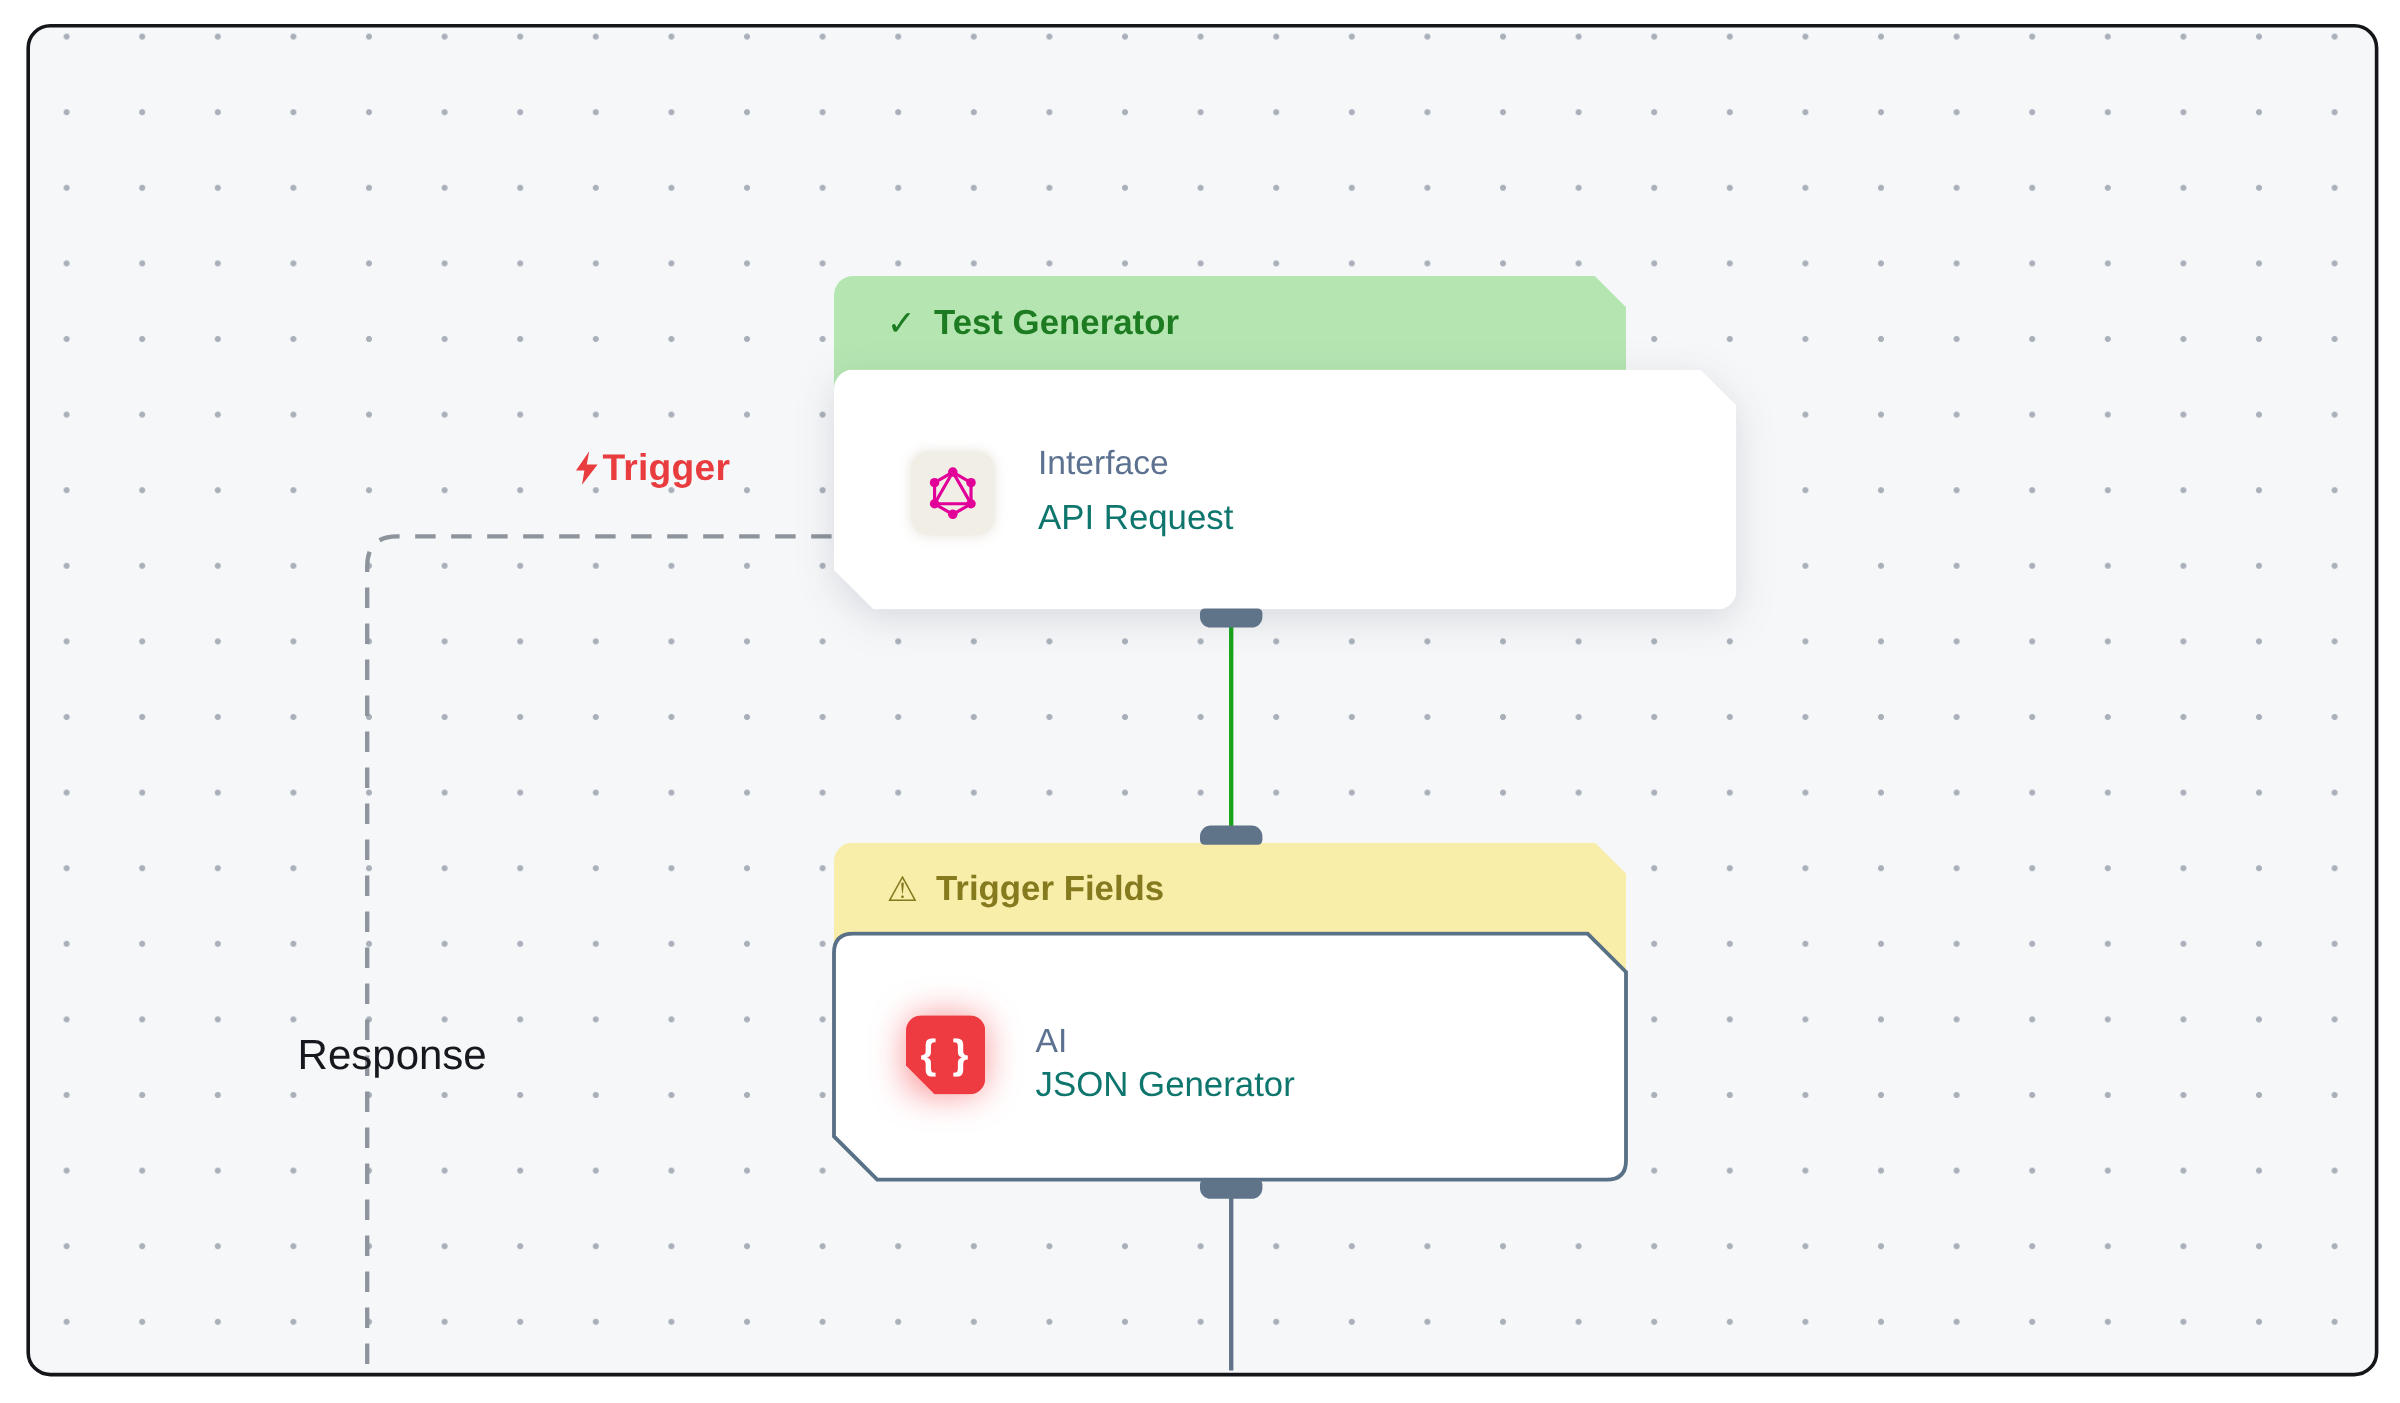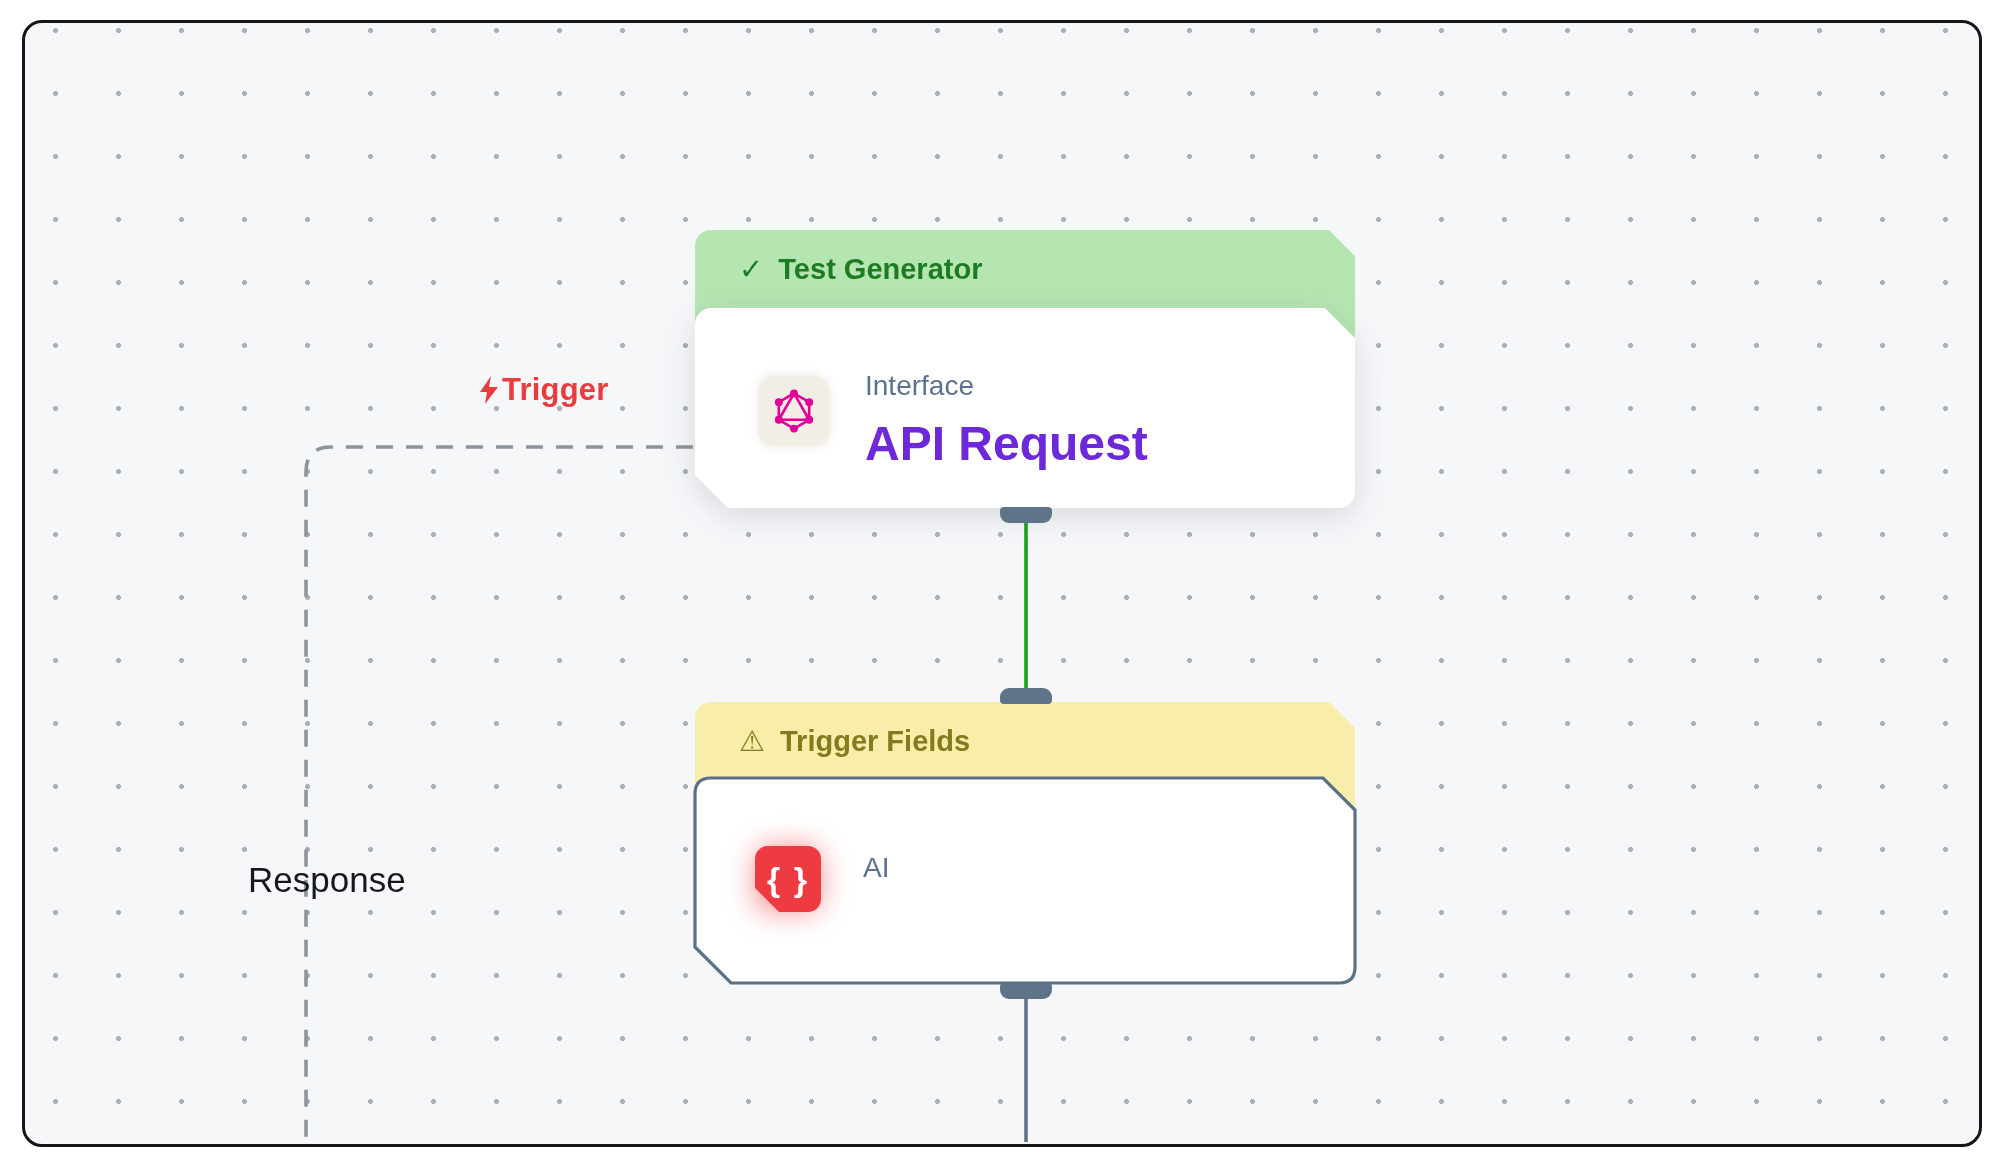--- a/index.html
+++ b/index.html
@@ -48,21 +48,21 @@
     display:flex; align-items:center; padding-left:44px;
     font-size:29px; font-weight:600;
   }
   .banner-row .status-ico { font-size:29px; margin-right:15px; font-weight:400; }
   .row-green { color:#1d7c21; }
   .row-yellow { color:#867a1f; }
 
   .card-shadow { position:absolute; left:0; filter:drop-shadow(0 8px 16px rgba(25,40,60,.14)); }
 
   .card-api {
-    position:absolute; left:0; top:78px; width:660px; height:200px;
+    position:absolute; left:0; top:78px; width:752px; height:200px;
     background:#ffffff; border-radius:16px;
     clip-path:polygon(0 0, calc(100% - 30px) 0, 100% 30px, 100% 100%, 33px 100%, 0 calc(100% - 33px));
   }
   .card-json-wrap { position:absolute; left:-2px; top:74px; width:664px; height:209px; }
   .card-json-wrap svg { display:block; }
   .card-content { position:absolute; left:0; top:0; width:100%; height:100%; }
 
   .icon-tile {
     position:absolute; left:64px; top:68px; width:70px; height:70px;
     border-radius:15px; display:flex; align-items:center; justify-content:center;
@@ -71,21 +71,21 @@
   .tile-json {
     left:62px; top:70px; width:66px; height:66px; background:#ee3a41;
     clip-path:polygon(0 0, 100% 0, 100% 100%, 24px 100%, 0 calc(100% - 24px));
     border-radius:13px;
     color:#ffffff; font-size:34px; font-weight:700; letter-spacing:2px;
   }
   .tile-glow { position:absolute; left:62px; top:70px; width:66px; height:66px;
     border-radius:16px; background:rgba(244,60,66,.55); filter:blur(14px); }
 
   .node-category { position:absolute; left:170px; top:62px; font-size:28px; color:#5d7290; }
-  .node-title    { position:absolute; left:170px; top:108px; font-size:48px; font-weight:700; color:#6d28d9; }
+  .node-title    { position:absolute; left:170px; top:108px; font-size:29px; font-weight:400; color:#0f766e; }
   .card-json-wrap .node-category { top:64px;margin-top:12px; }
   .card-json-wrap .node-title { top:112px; }
 
   .port {
     position:absolute; left:305px; width:52px; height:16px; background:#5f7389;
   }
   .port-out { border-radius:4px 4px 9px 9px; }
   .port-in  { border-radius:9px 9px 4px 4px; }
   .port-api-out  { top:277px; }
   .port-json-in  { top:-14px; }
@@ -148,20 +148,21 @@
     <div class="card-json-wrap">
       <svg width="664" height="209" viewBox="0 0 664 209">
         <path d="M 18 2 L 630 2 L 662 34 L 662 191 Q 662 207 646 207 L 38 207 L 2 171 L 2 18 Q 2 2 18 2 Z" fill="#ffffff" stroke="#587186" stroke-width="3.2"></path>
       </svg>
       <div class="card-content">
         <div class="tile-glow"></div>
         <div class="icon-tile tile-json">
           <span>{ }</span>
         </div>
         <div class="node-category">AI</div>
+        <div class="node-title">JSON Generator</div>
       </div>
     </div>
     <div class="banner-row row-yellow">
       <span class="status-ico">⚠</span>
       <span>Trigger Fields</span>
     </div>
     <div class="port port-in port-json-in"></div>
     <div class="port port-out port-json-out"></div>
   </div>
 </div>

